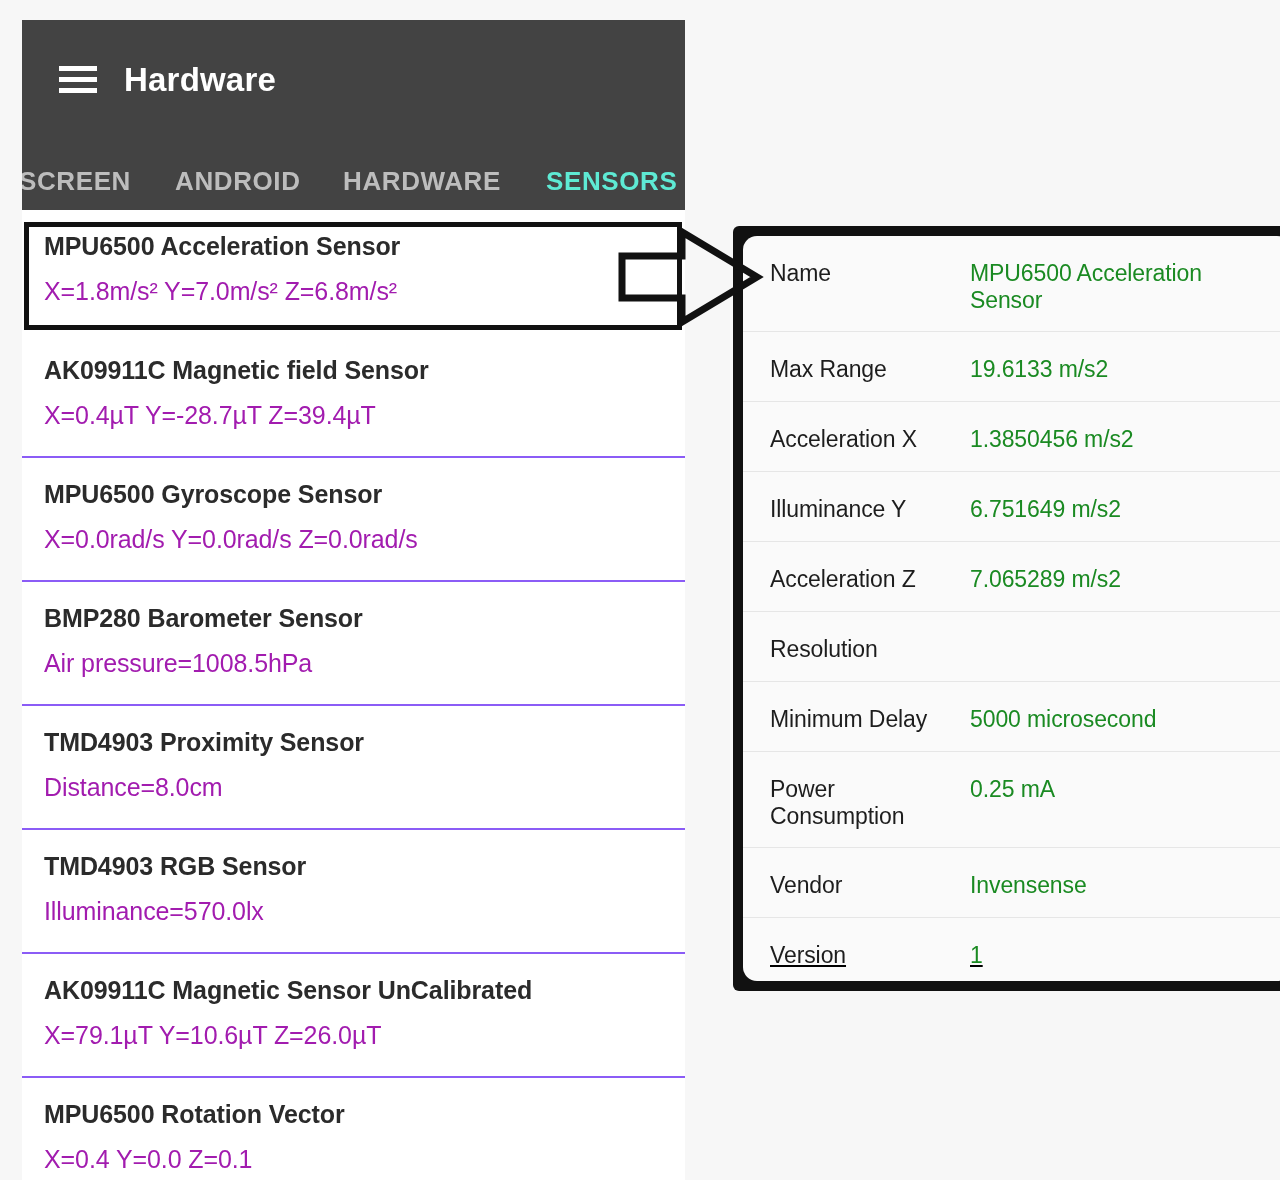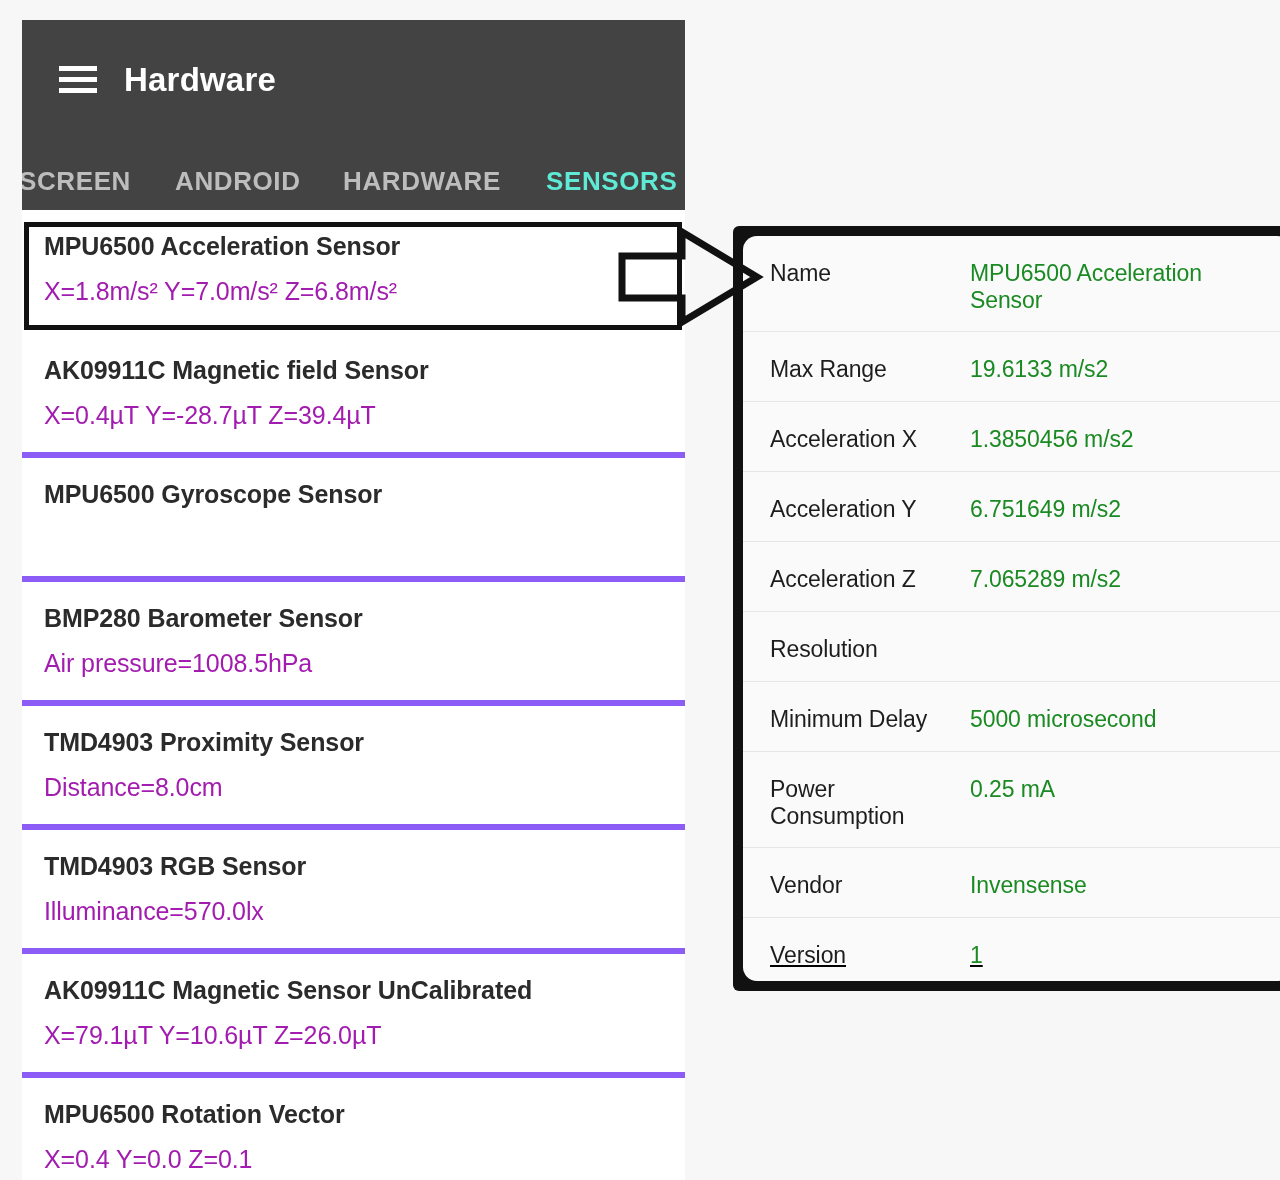--- a/index.html
+++ b/index.html
@@ -118,21 +118,21 @@
     height: 970px;
     background: #ffffff;
   }
 
   .sensor-row {
     position: relative;
     box-sizing: border-box;
     height: 124px;
     padding: 20px 22px 0 22px;
     background: #ffffff;
-    border-bottom: 6px solid #8b5cf6;
+    border-bottom: 2px solid #8b5cf6;
     cursor: pointer;
     overflow: hidden;
   }
 
   .sensor-row.selected {
     border-bottom: none;
   }
 
   .sensor-title {
     font-size: 25px;
@@ -270,20 +270,21 @@
       <div class="sensor-sub">X=1.8m/s²  Y=7.0m/s²  Z=6.8m/s²</div>
     </div>
 
     <div class="sensor-row">
       <div class="sensor-title">AK09911C Magnetic field Sensor</div>
       <div class="sensor-sub">X=0.4µT  Y=-28.7µT  Z=39.4µT</div>
     </div>
 
     <div class="sensor-row">
       <div class="sensor-title">MPU6500 Gyroscope Sensor</div>
+      <div class="sensor-sub">X=0.0rad/s  Y=0.0rad/s  Z=0.0rad/s</div>
     </div>
 
     <div class="sensor-row">
       <div class="sensor-title">BMP280 Barometer Sensor</div>
       <div class="sensor-sub">Air pressure=1008.5hPa</div>
     </div>
 
     <div class="sensor-row">
       <div class="sensor-title">TMD4903 Proximity Sensor</div>
       <div class="sensor-sub">Distance=8.0cm</div>
@@ -325,21 +326,21 @@
       <div class="detail-label">Max Range</div>
       <div class="detail-value">19.6133 m/s2</div>
     </div>
 
     <div class="detail-row">
       <div class="detail-label">Acceleration X</div>
       <div class="detail-value">1.3850456 m/s2</div>
     </div>
 
     <div class="detail-row">
-      <div class="detail-label">Acceleration Y</div>
+      <div class="detail-label">Illuminance Y</div>
       <div class="detail-value">6.751649 m/s2</div>
     </div>
 
     <div class="detail-row">
       <div class="detail-label">Acceleration Z</div>
       <div class="detail-value">7.065289 m/s2</div>
     </div>
 
     <div class="detail-row">
       <div class="detail-label">Resolution</div>

